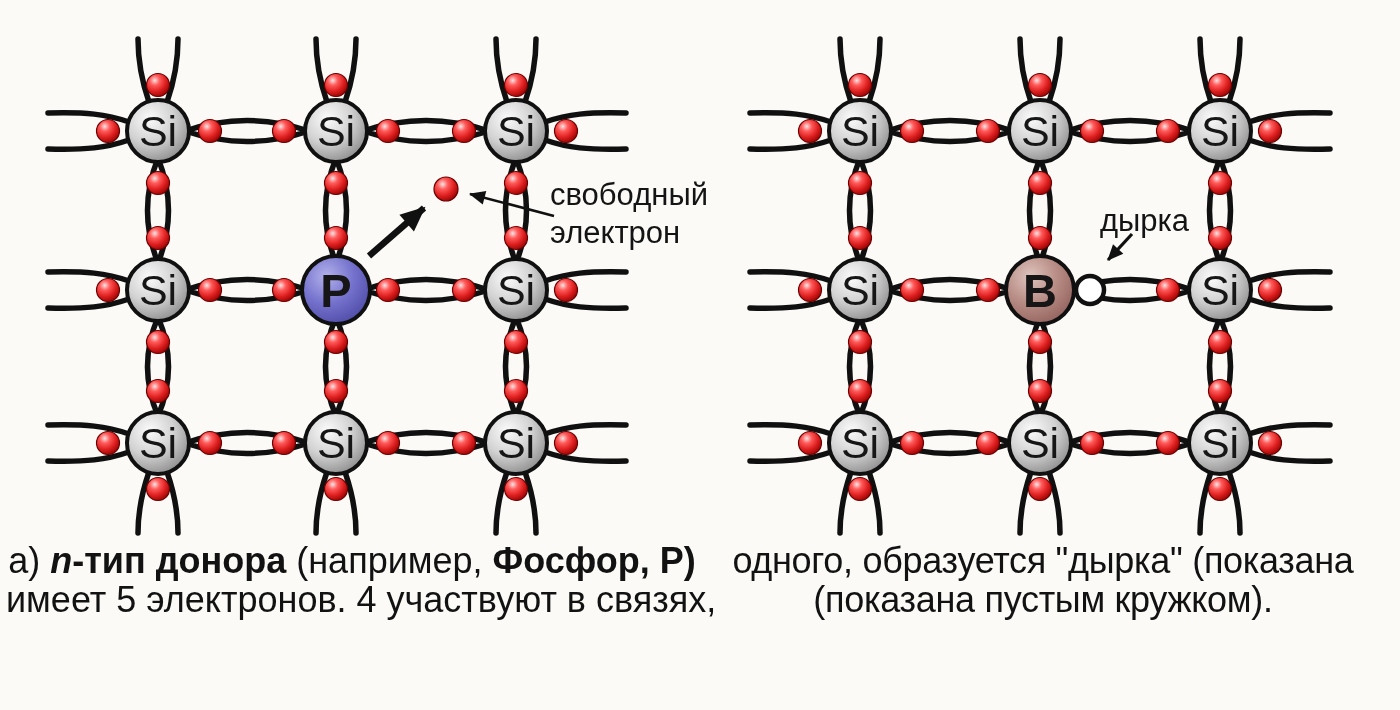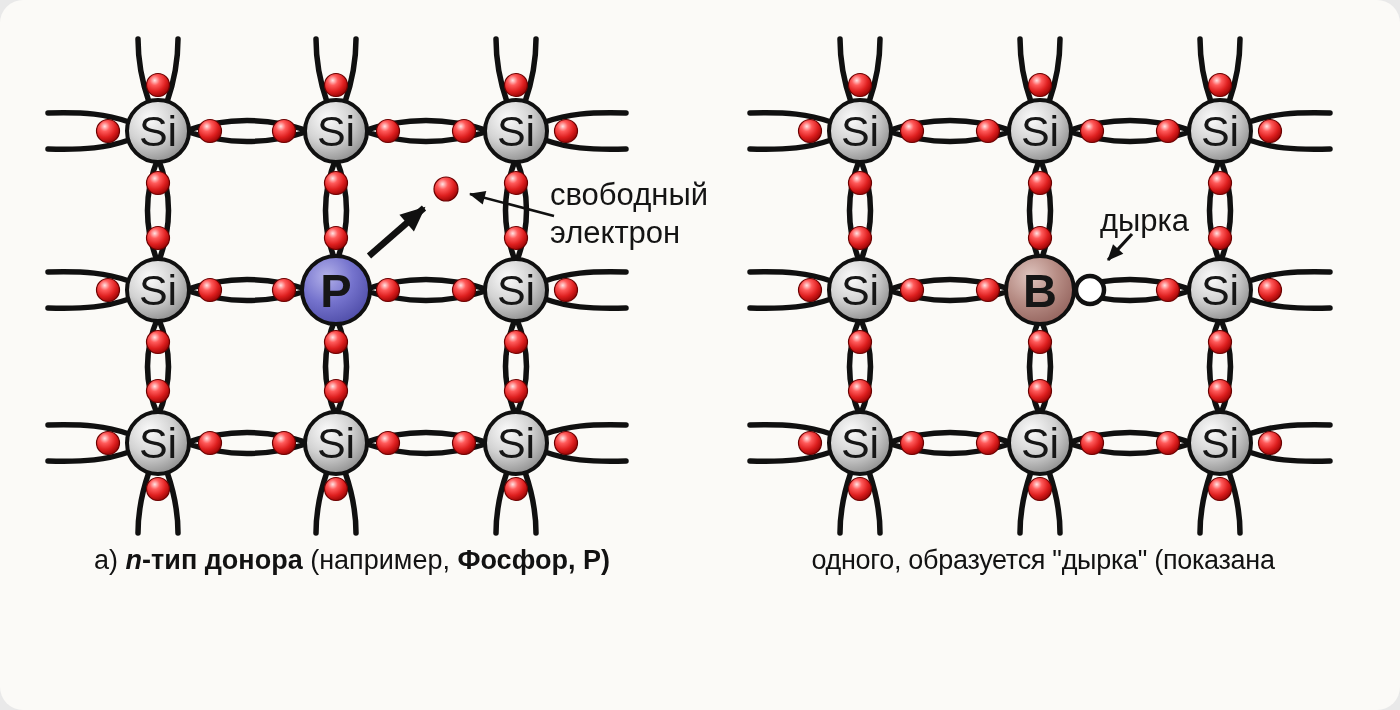--- a/index.html
+++ b/index.html
@@ -1,22 +1,22 @@
 <!DOCTYPE html>
 <html><head>
 <meta charset="utf-8">
 <style>
   html,body{margin:0;padding:0;background:#e9e9e9;}
   .stage{
     position:relative;width:1400px;height:710px;margin:0 auto;
     background:#fbfaf7;overflow:hidden;
-    font-family:"Liberation Sans", sans-serif;color:#141414;border-radius:23px;
+    font-family:"Liberation Sans", sans-serif;color:#141414;
   }
   .stage svg{position:absolute;left:0;top:0;}
-  .caption{position:absolute;top:541px;text-align:center;font-size:27px;line-height:39px;color:#121212;}
+  .caption{position:absolute;top:541px;text-align:center;font-size:36px;line-height:39px;color:#121212;}
   #cap-a{left:6px;width:692px;}
   #cap-b{left:690px;width:706px;letter-spacing:-0.3px;}
   .seg-n{font-weight:normal;}
   .seg-b{font-weight:bold;}
   .seg-bi{font-style:italic;font-weight:bold;}
   .cap-line{white-space:nowrap;}
 </style>
 </head>
 <body>
 
@@ -262,17 +262,19 @@
         </g>
       </g>
       <g>
         <circle cx="1090" cy="290" r="14" fill="#ffffff" stroke="#101010" stroke-width="4.5"></circle>
         <line x1="1132" y1="234" x2="1108" y2="260" stroke="#101010" stroke-width="3.2" marker-end="url(#ahS)"></line>
         <text x="1100" y="231" font-size="31" fill="#141414">дырка</text>
       </g>
     </svg>
   <div class="caption" id="cap-a">
       <div class="cap-line"><span class="seg-n">а) </span><span class="seg-bi">n</span><span class="seg-b">-тип донора</span><span class="seg-n"> (например, </span><span class="seg-b">Фосфор, Р)</span></div>
+      <div class="cap-line"><span class="seg-n">имеет 5 электронов. 4 участвуют в связях,</span></div>
     </div>
   <div class="caption" id="cap-b">
       <div class="cap-line"><span class="seg-n">одного, образуется "дырка" (показана</span></div>
+      <div class="cap-line"><span class="seg-n">(показана пустым кружком).</span></div>
     </div>
 </div>
 
 </body></html>

